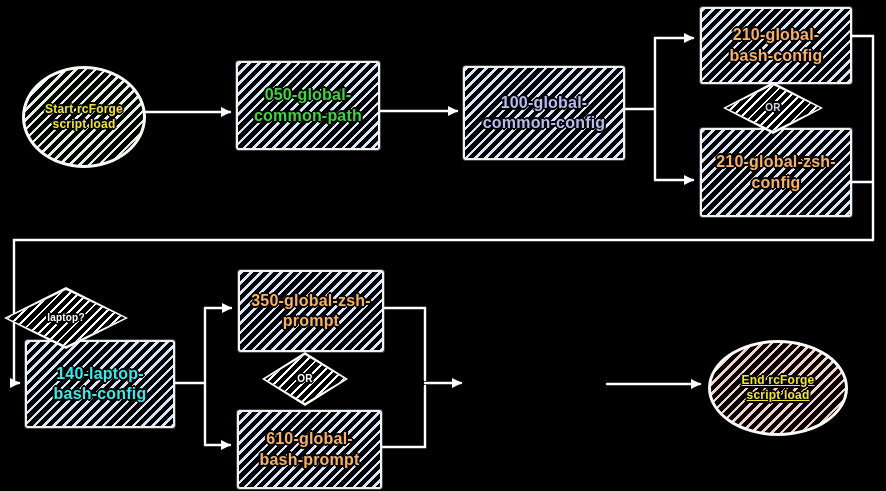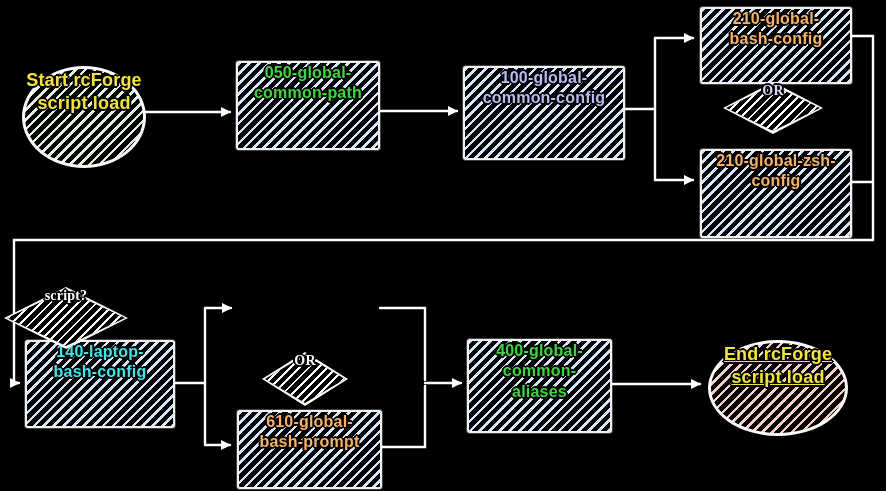--- a/index.html
+++ b/index.html
@@ -1,36 +1,36 @@
 <!DOCTYPE html>
 <html><head>
 <meta charset="utf-8">
 <style>
   html,body{margin:0;padding:0;background:#000;}
   #canvas{position:relative;width:886px;height:491px;background:#000;overflow:hidden;
           font-family:"Liberation Sans","DejaVu Sans",sans-serif;}
   #edges{position:absolute;left:0;top:0;width:886px;height:491px;z-index:1;}
-  .node{position:absolute;display:flex;justify-content:center;z-index:2;}
+  .node{position:absolute;display:flex;align-items:center;justify-content:center;z-index:2;}
   .box{border:2px solid #f2f2f2;border-radius:3px;
        background:repeating-linear-gradient(135deg,var(--hatch,#d7e5fa) 0 2.5px,transparent 2.5px 7px) #000;
        box-shadow:0 0 0 1px rgba(255,255,255,.25);}
   .ellipse{border:3px solid #fbfbfb;border-radius:50%;
        background:repeating-linear-gradient(135deg,var(--hatch,#fff) 0 2.5px,transparent 2.5px 7px) #000;}
   .diamond{background:none;z-index:3;}
   .diamond::before{content:"";position:absolute;inset:0;background:#fff;
        clip-path:polygon(50% 0,100% 50%,50% 100%,0 50%);}
   .diamond::after{content:"";position:absolute;inset:3px;
        background:repeating-linear-gradient(135deg,var(--hatch,#fff) 0 2px,transparent 2px 6.5px) #000;
        clip-path:polygon(50% 0,100% 50%,50% 100%,0 50%);}
   .label{position:relative;z-index:4;font-weight:bold;text-align:center;white-space:pre-line;
        font-size:16px;line-height:1.28;letter-spacing:.2px;
        text-shadow:-1px -1px 0 #000,1px -1px 0 #000,-1px 1px 0 #000,1px 1px 0 #000,
                    -2px 0 0 #000,2px 0 0 #000,0 -2px 0 #000,0 2px 0 #000;}
-  .ellipse .label{font-size:18px;}
-  .diamond .label{font-size:14px;font-family:Liberation Serif, serif;}
+  .ellipse .label{font-size:12px;}
+  .diamond .label{font-size:10px;}
 </style>
 </head>
 <body>
 
 <div id="canvas">
 
   <svg id="edges" viewBox="0 0 886 491" xmlns="http://www.w3.org/2000/svg">
     <defs>
       <marker id="arrow" viewBox="0 0 10 10" refX="9" refY="5" markerUnits="userSpaceOnUse" markerWidth="12" markerHeight="10" orient="auto">
         <path d="M0,0 L10,5 L0,10 z" fill="#ffffff"></path>
@@ -72,48 +72,47 @@
 
   <div class="node box" style="left: 700px; top: 7px; width: 148px; height: 73px; color: rgb(247, 178, 103); --hatch: #d7e5fa;">
     <span class="label">210-global-
 bash-config</span>
   </div>
 
   <div class="node diamond" style="left: 723px; top: 82px; width: 100px; height: 52px; color: rgb(216, 216, 246); --hatch: #ffffff;">
     <span class="label">OR</span>
   </div>
 
-  <div class="node box" style="left: 700px; top: 149px; width: 148px; height: 85px; color: rgb(247, 178, 103); --hatch: #d7e5fa;">
+  <div class="node box" style="left: 700px; top: 128px; width: 148px; height: 85px; color: rgb(247, 178, 103); --hatch: #d7e5fa;">
     <span class="label">210-global-zsh-
 config</span>
   </div>
 
   <div class="node box" style="left: 25px; top: 340px; width: 146px; height: 84px; color: rgb(63, 232, 232); --hatch: #d7e5fa;">
     <span class="label">140-laptop-
 bash-config</span>
   </div>
 
   <div class="node diamond" style="left: 4px; top: 287px; width: 124px; height: 62px; color: rgb(255, 255, 255); --hatch: #ffffff;">
-    <span class="label">script?</span>
+    <span class="label">laptop?</span>
   </div>
 
+  <div class="node box" style="left: 238px; top: 270px; width: 142px; height: 78px; color: rgb(247, 178, 103); --hatch: #d7e5fa;">
+    <span class="label">350-global-zsh-
+prompt</span>
+  </div>
 
   <div class="node diamond" style="left: 262px; top: 352px; width: 86px; height: 54px; color: rgb(255, 255, 255); --hatch: #ffffff;">
     <span class="label">OR</span>
   </div>
 
   <div class="node box" style="left: 237px; top: 410px; width: 141px; height: 75px; color: rgb(247, 178, 103); --hatch: #d7e5fa;">
     <span class="label">610-global-
 bash-prompt</span>
   </div>
 
-  <div class="node box" style="left: 467px; top: 339px; width: 141px; height: 90px; color: rgb(62, 214, 62); --hatch: #d7e5fa;">
-    <span class="label">400-global-
-common-
-aliases</span>
-  </div>
 
   <div class="node ellipse" style="left: 708px; top: 340px; width: 134px; height: 90px; color: rgb(242, 227, 60); text-decoration: underline; --hatch: #f8cfc5;">
     <span class="label">End rcForge
 script load</span>
   </div>
 
 </div>
 
 </body></html>

